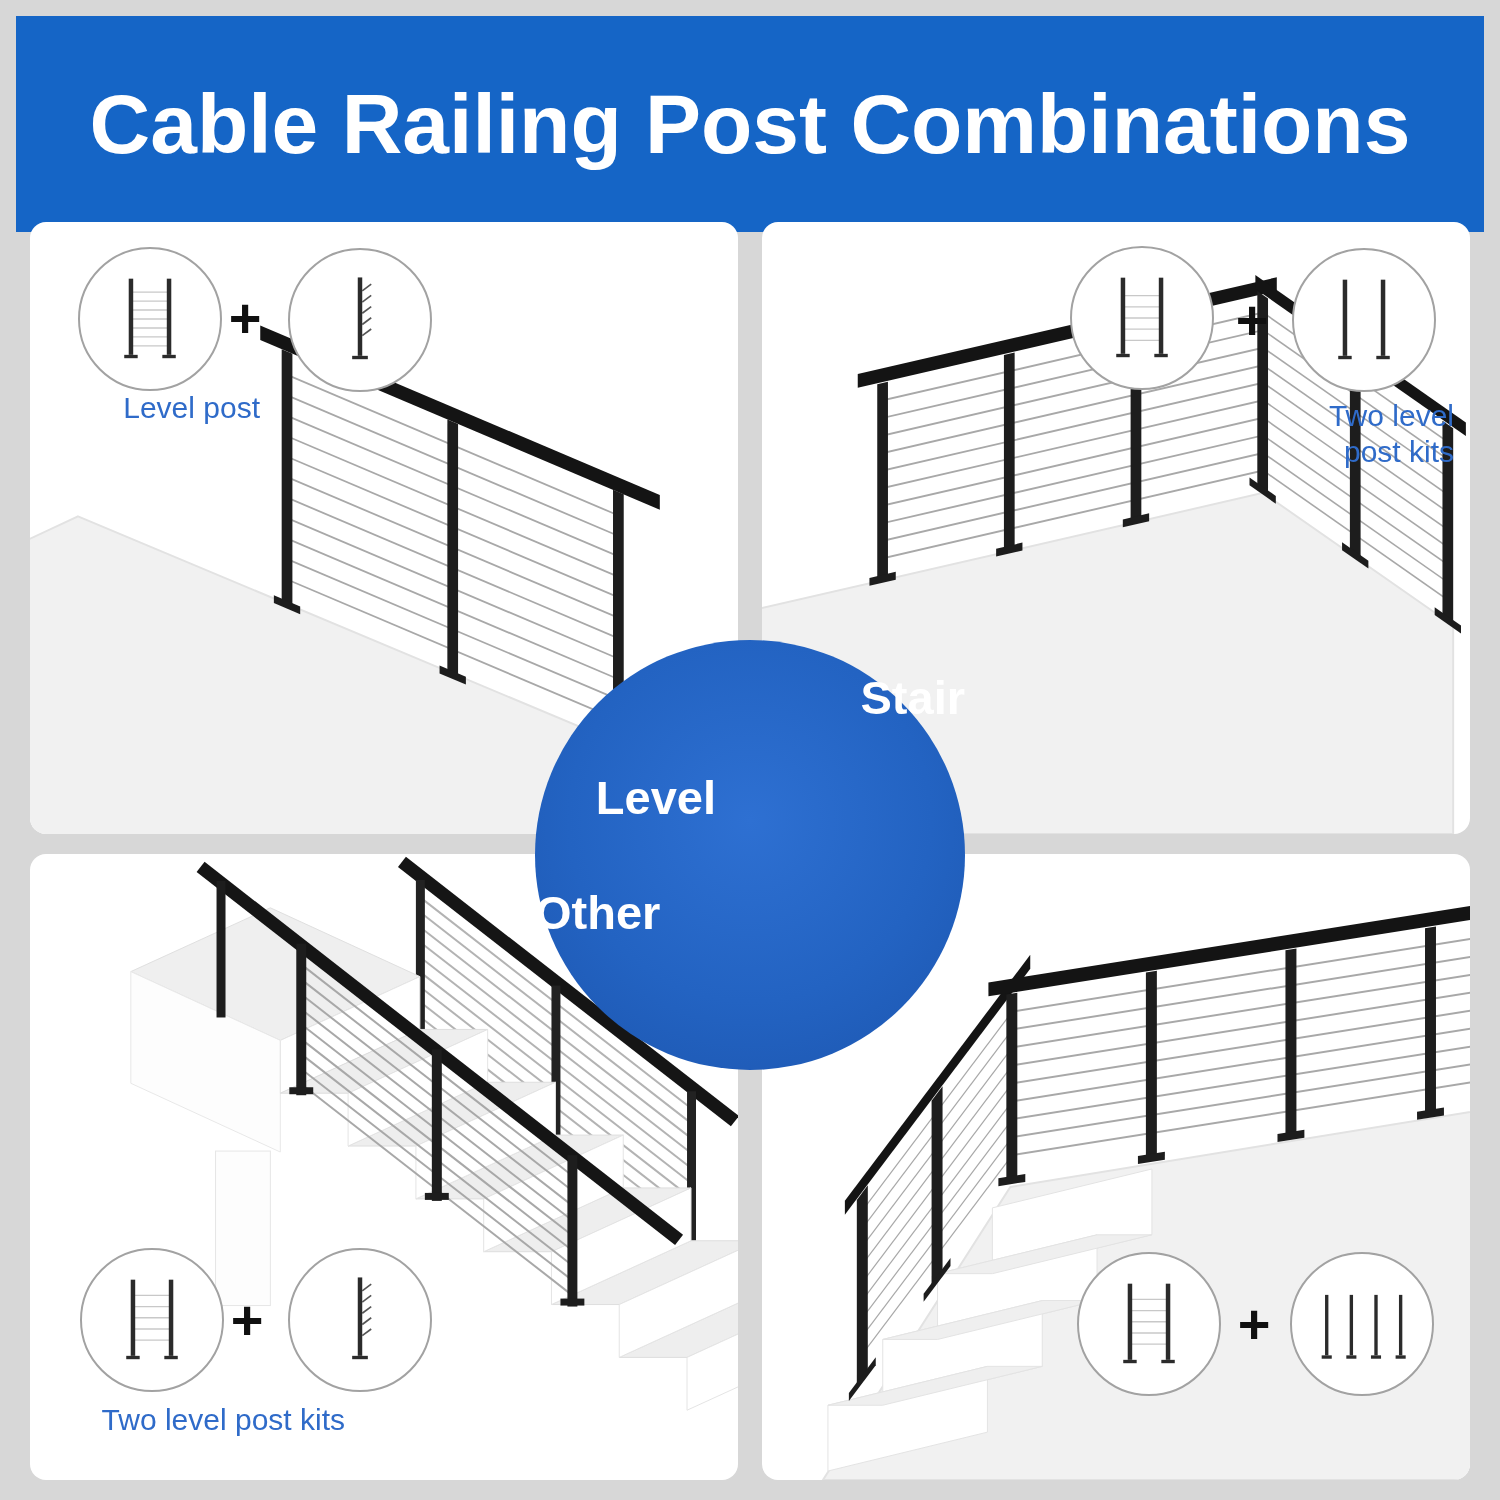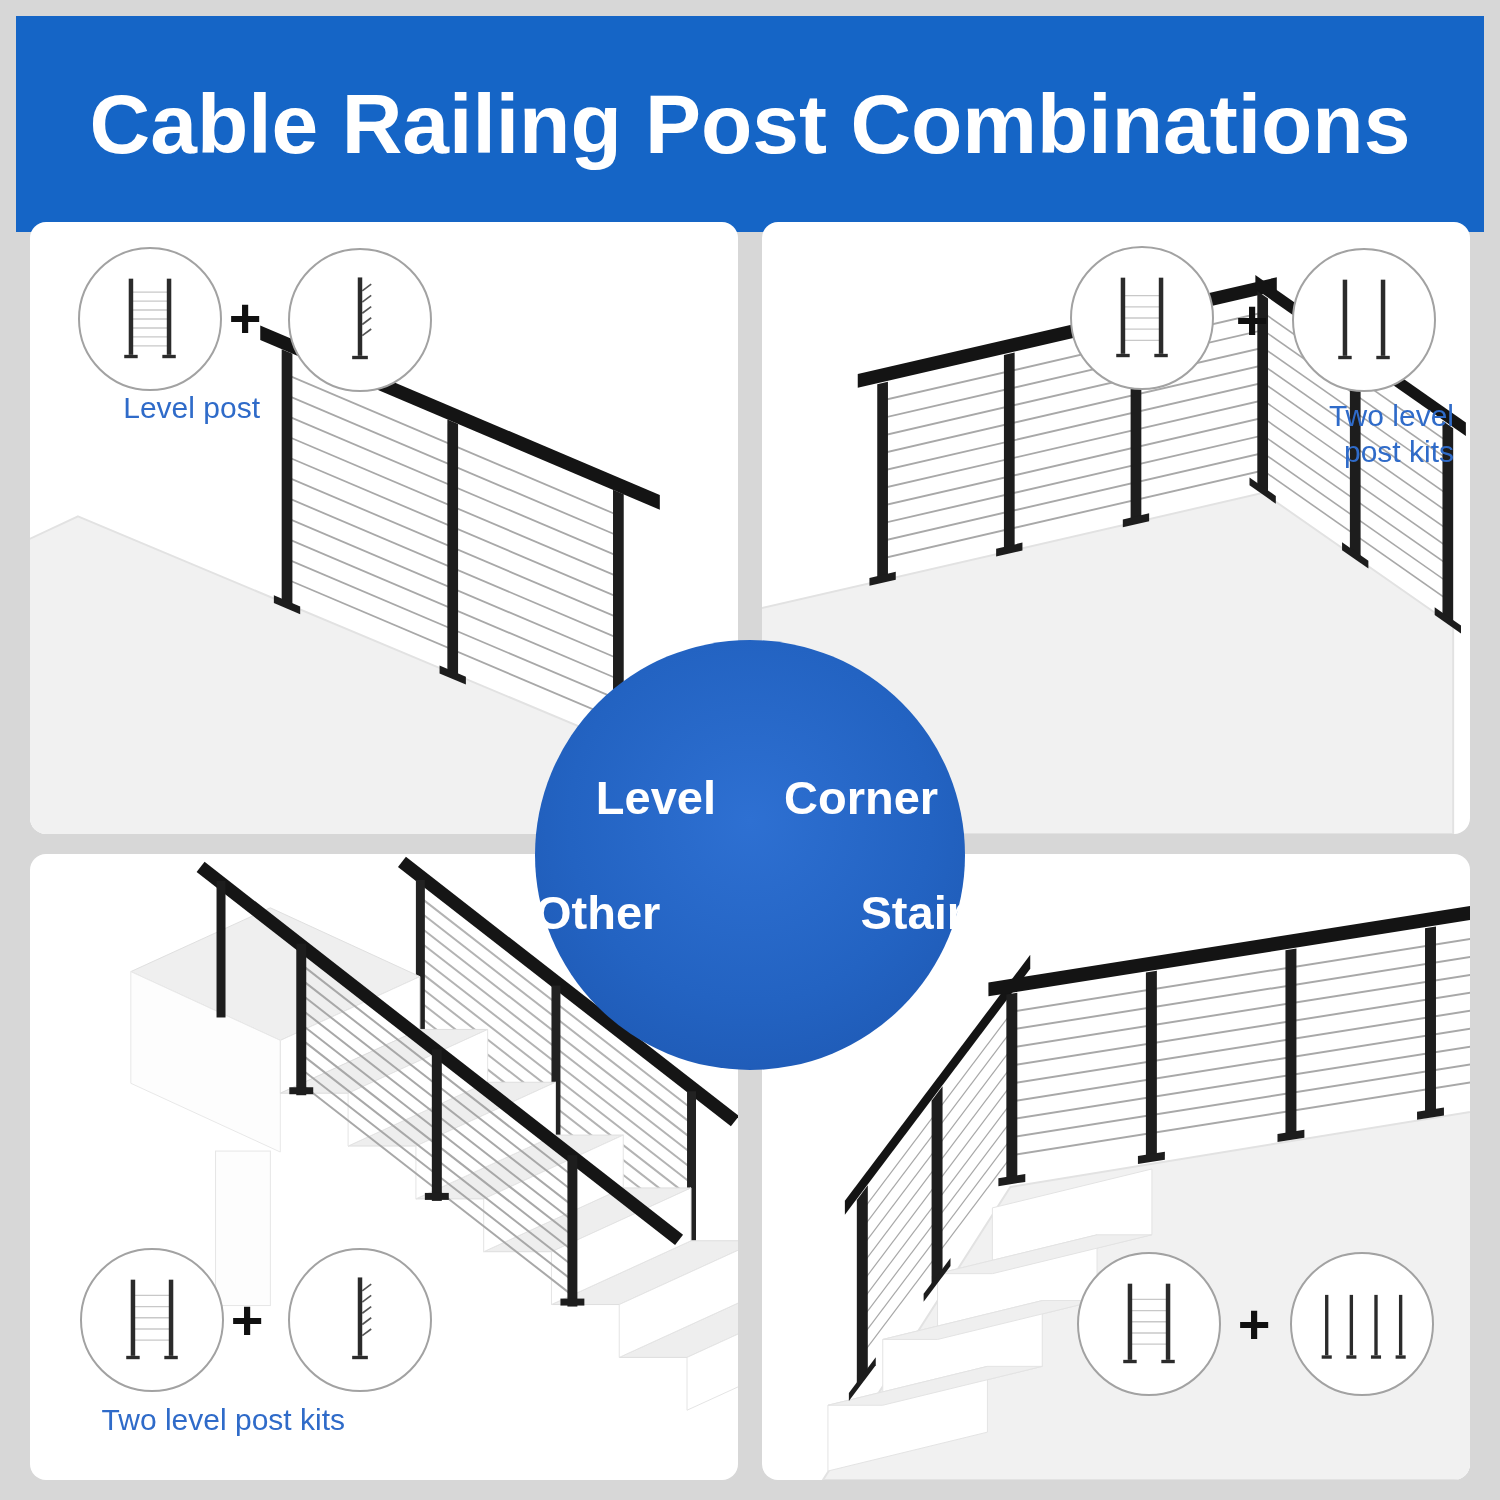--- a/index.html
+++ b/index.html
@@ -390,16 +390,15 @@
           <rect x="58" y="78" width="9" height="3"></rect>
         <rect x="83" y="24" width="3" height="54"></rect>
           <rect x="80" y="78" width="9" height="3"></rect>
       </g>
     </svg>
   </div>
 </section>
 
 <div class="center-circle">
   <div class="clabel tl">Level</div>
-  <div class="clabel tr">Corner</div>
+  <div class="clabel bl">Stair</div>
   <div class="clabel br">Other</div>
-  <div class="clabel bl">Stair</div>
 </div>
 
 </body></html>

